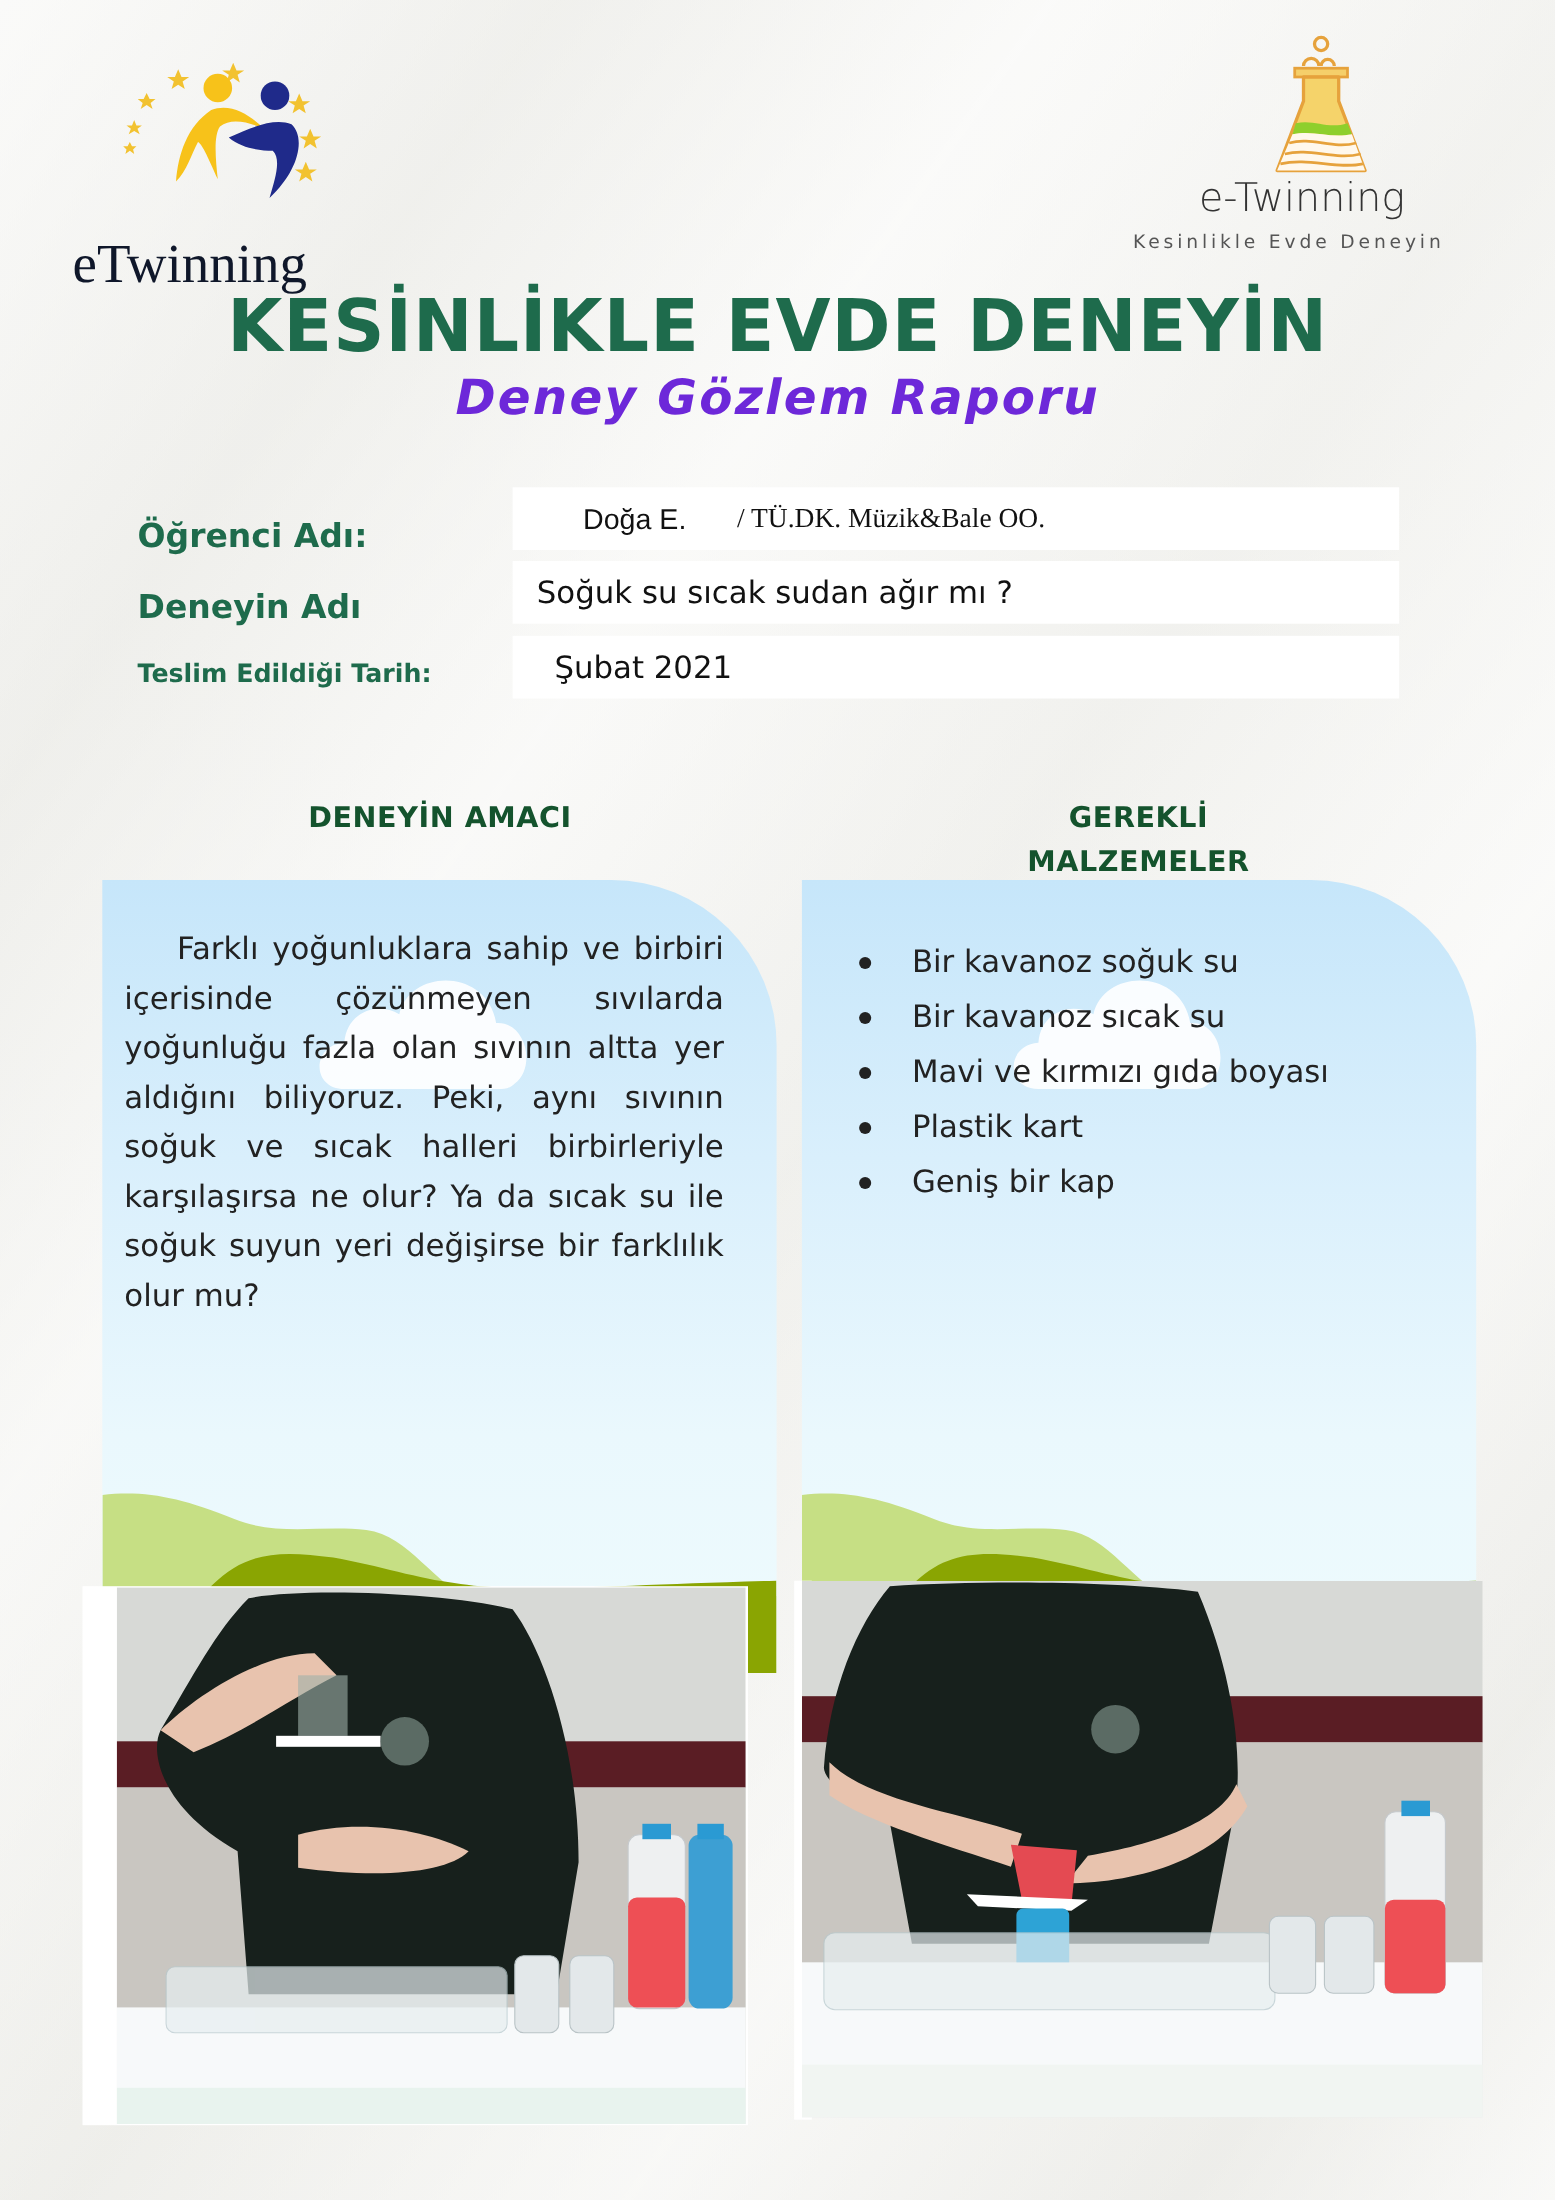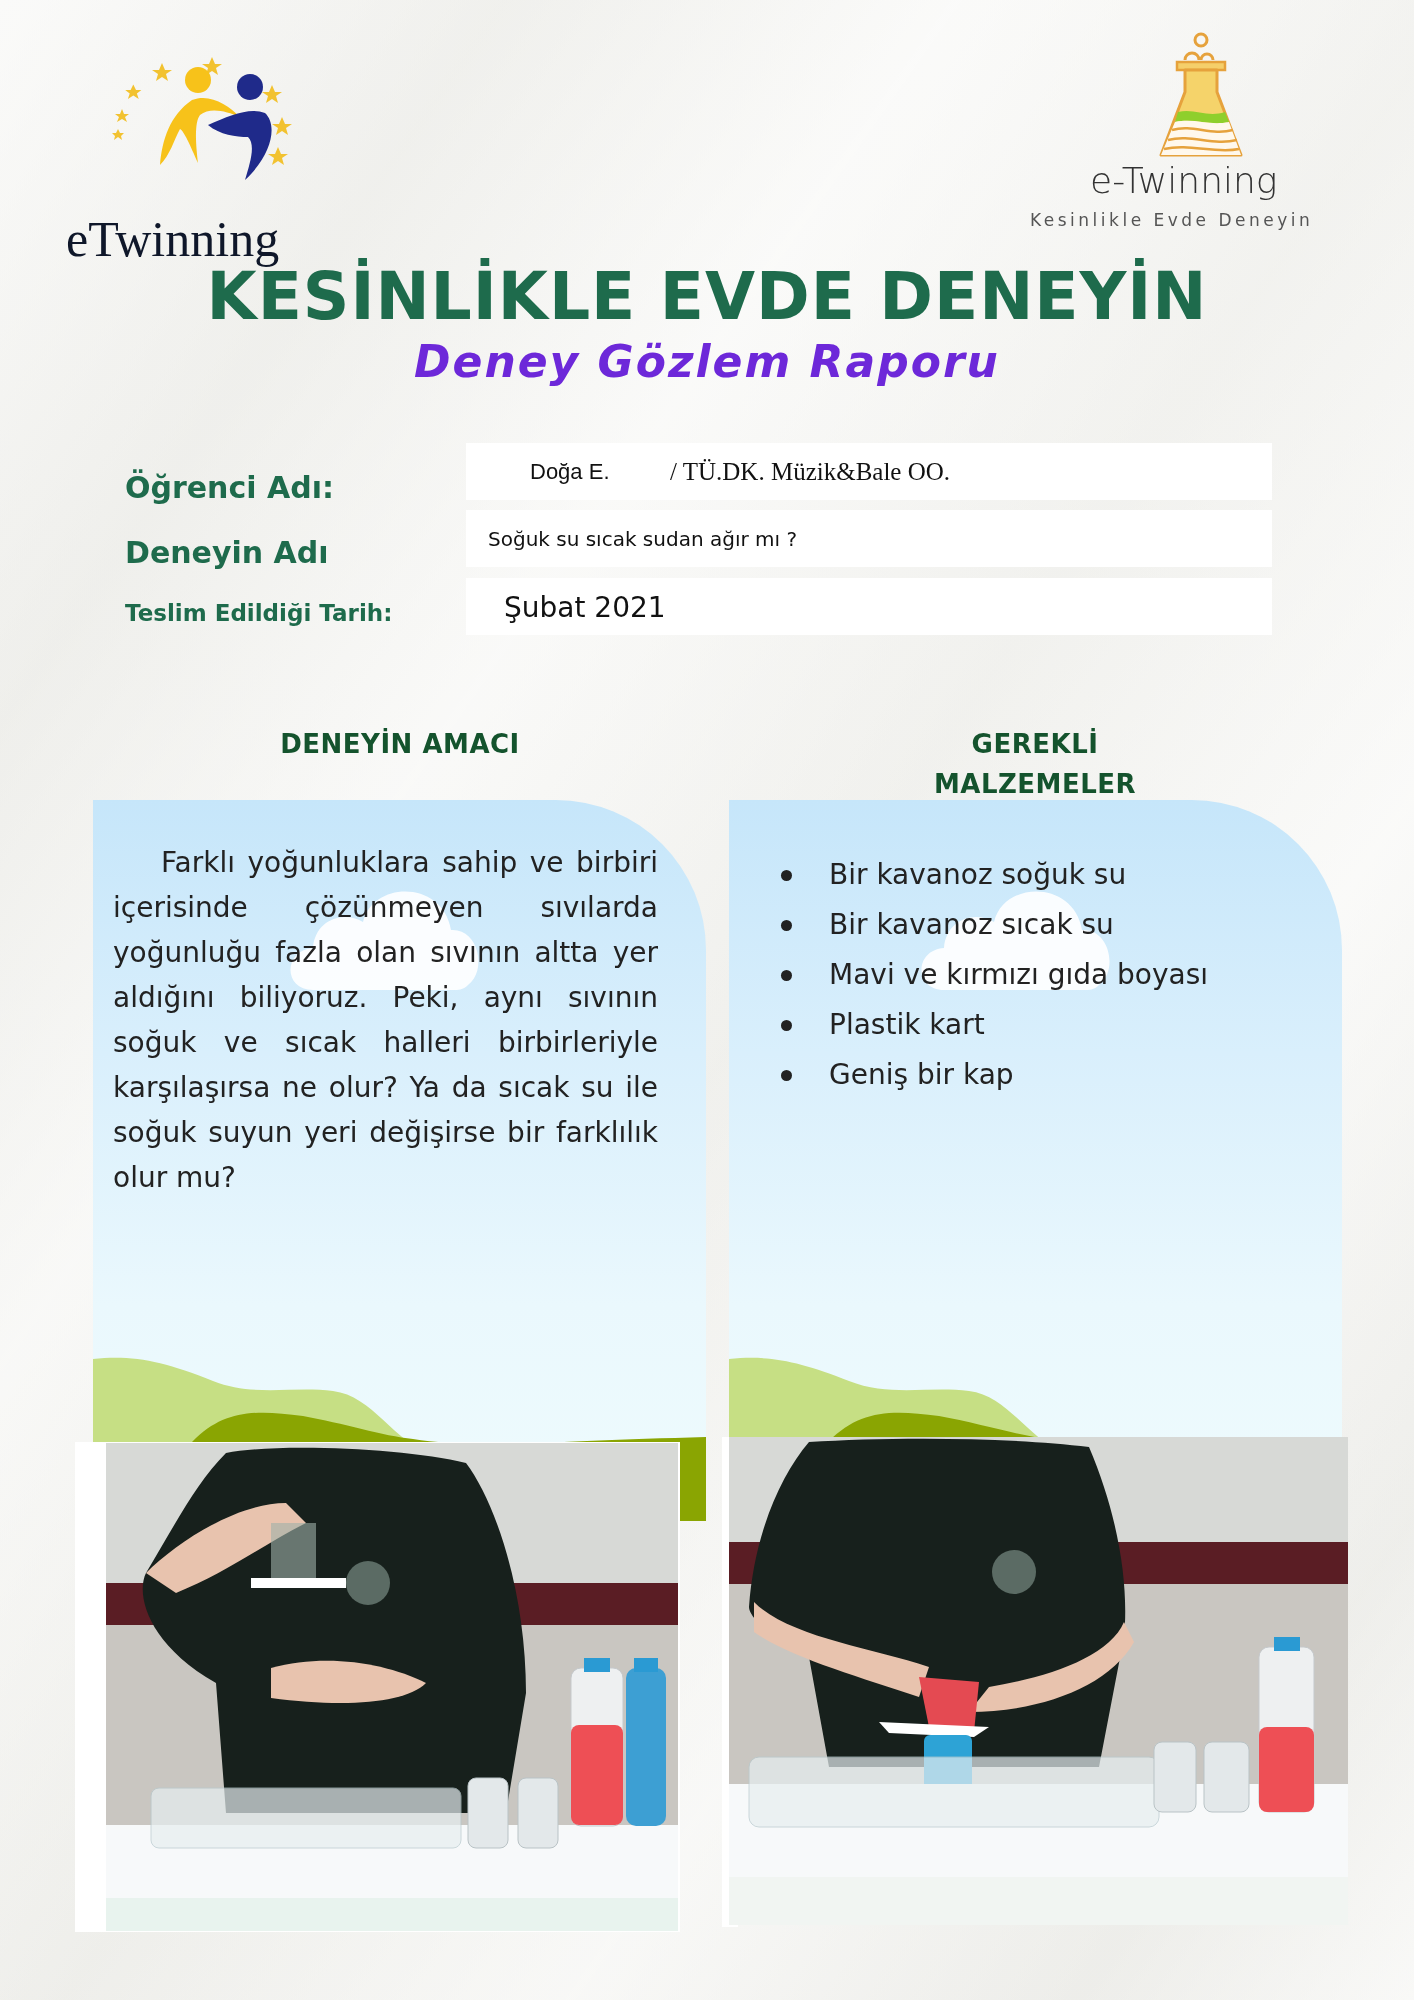--- a/index.html
+++ b/index.html
@@ -131,27 +131,27 @@
   </svg>
   <div class="wordmark">e-Twinning</div>
   <div class="tagline">Kesinlikle Evde Deneyin</div>
 </div>
 
 <div id="title" class="abs">KESİNLİKLE EVDE DENEYİN</div>
 <div id="subtitle" class="abs">Deney Gözlem Raporu</div>
 
 <div class="field-label" style="top:470px; font-size:30px;">Öğrenci Adı:</div>
 <div class="field-box" style="top:443px;">
-  <span style="left:64px; font-family:'Liberation Sans',sans-serif; font-size:22px;">Doğa E.</span>
+  <span style="left:64px; font-family:'Liberation Sans',sans-serif; font-size:26px;">Doğa E.</span>
   <span style="left:204px; font-family:'Liberation Serif',serif; font-size:25px;">/ TÜ.DK. Müzik&amp;Bale OO.</span>
 </div>
 
 <div class="field-label" style="top:535px; font-size:30px;">Deneyin Adı</div>
 <div class="field-box" style="top:510px;">
-  <span style="left:22px; font-family:'DejaVu Sans',sans-serif; font-size:20px;">Soğuk su sıcak sudan ağır mı ?</span>
+  <span style="left:22px; font-family:'DejaVu Sans',sans-serif; font-size:28px;">Soğuk su sıcak sudan ağır mı ?</span>
 </div>
 
 <div class="field-label" style="top:600px; font-size:23px;">Teslim Edildiği Tarih:</div>
 <div class="field-box" style="top:578px;">
   <span style="left:38px; font-family:'DejaVu Sans',sans-serif; font-size:28px;">Şubat 2021</span>
 </div>
 
 <div class="section-head" style="left:150px; width:500px; top:724px;">DENEYİN AMACI</div>
 <div class="section-head" style="left:785px; width:500px; top:724px;">GEREKLİ</div>
 <div class="section-head" style="left:785px; width:500px; top:764px;">MALZEMELER</div>

